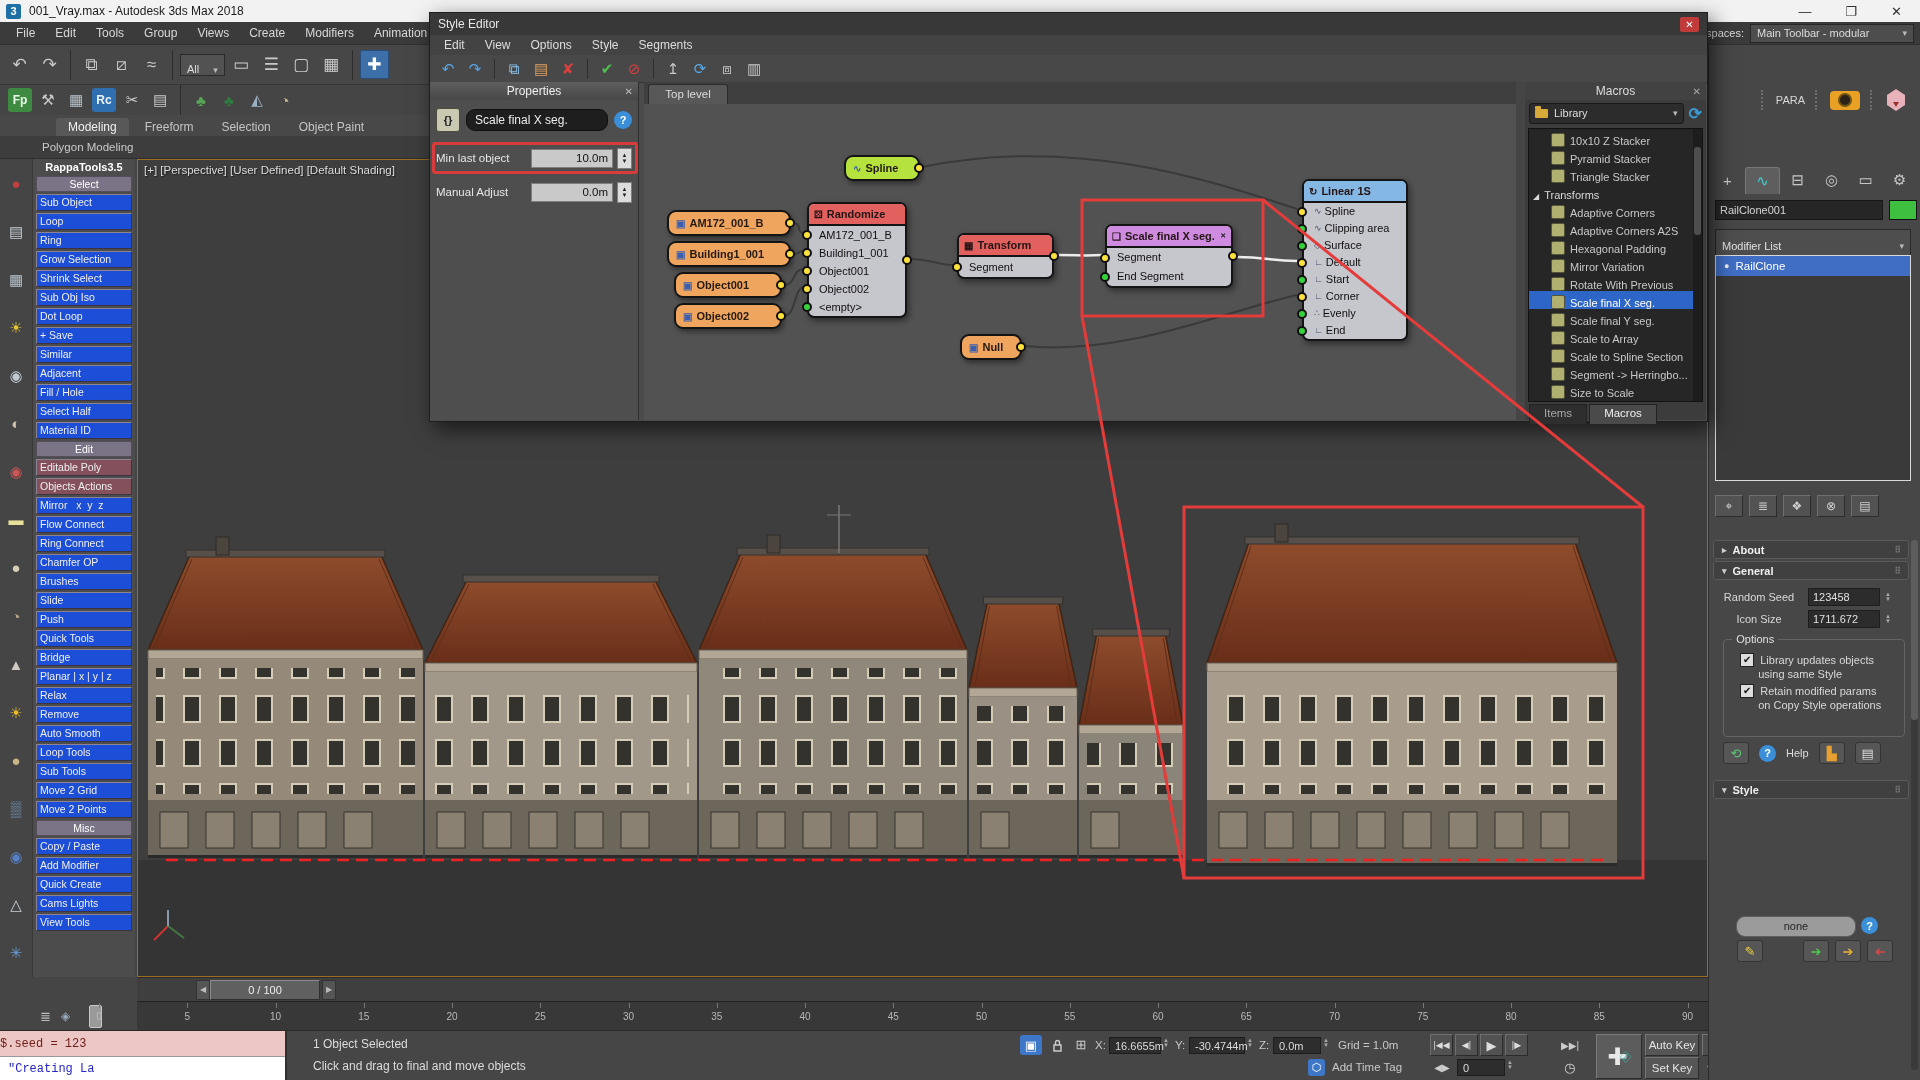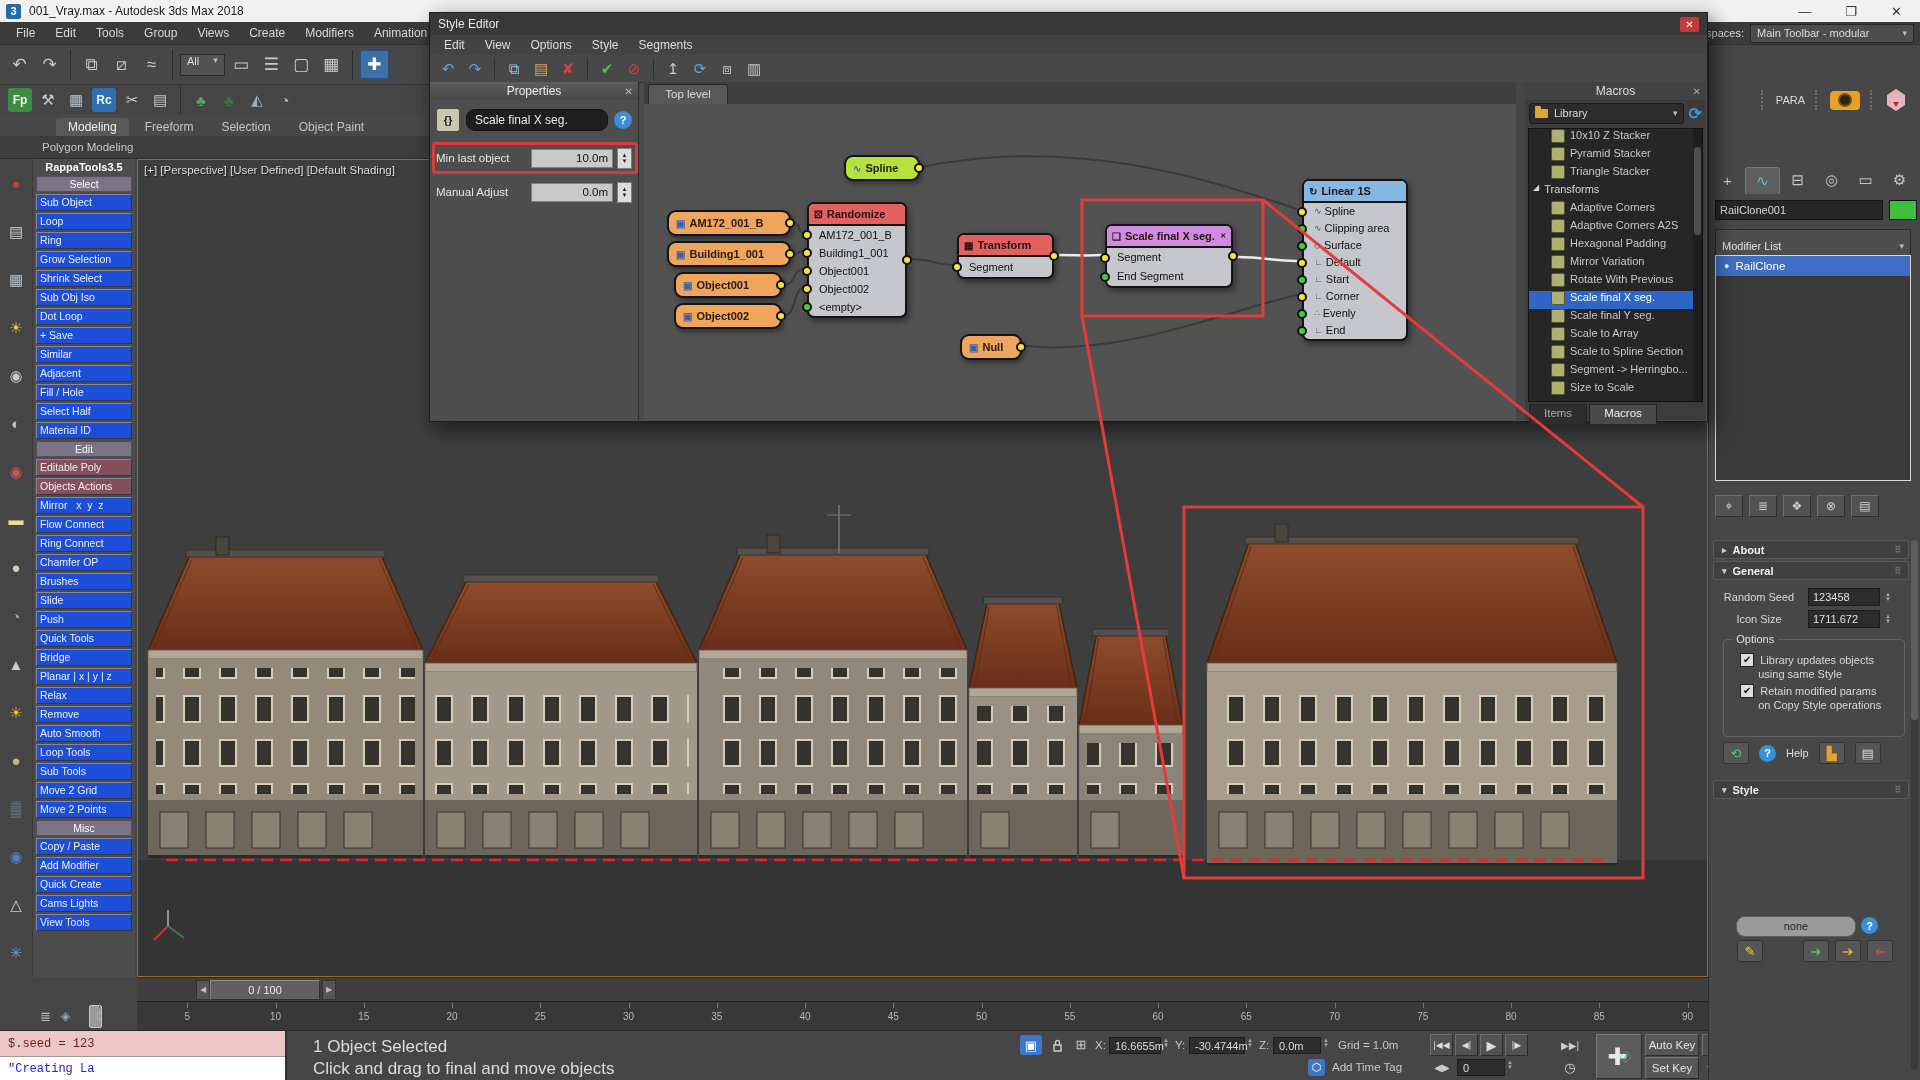--- a/index.html
+++ b/index.html
@@ -18,21 +18,21 @@
   .workspaces{margin-left:auto;display:flex;align-items:center;gap:6px;font-size:11px;}
   .ws-dd{background:#4d4d4d;border:1px solid #272727;height:17px;display:flex;align-items:center;gap:8px;
          padding:0 6px;min-width:150px;font-size:11px;}
   .caret{font-size:9px;color:#bbb;margin-left:auto;}
   .toolbar1{position:absolute;left:0;top:45px;width:1920px;height:40px;background:#474747;
             border-bottom:1px solid #353535;display:flex;align-items:center;gap:3px;padding:0 6px;box-sizing:border-box;}
   .tb-icon{width:27px;height:27px;display:flex;align-items:center;justify-content:center;font-size:17px;color:#c9c9c9;}
   .tb-icon.active{background:#3d6fa8;border:1px solid #2a4f7a;color:#fff;border-radius:2px;}
   .tb-sep{width:1px;height:30px;background:#2d2d2d;margin:0 4px;}
   .dropdown-sm{background:#525252;border:1px solid #2a2a2a;height:20px;padding:0 6px;display:flex;
-               align-items:flex-start;gap:14px;font-size:11px;color:#ddd;}
+               align-items:flex-end;gap:14px;font-size:11px;color:#ddd;}
   .toolbar2{position:absolute;left:0;top:85px;width:1920px;height:30px;background:#454545;display:flex;
             align-items:center;gap:4px;padding:0 8px;box-sizing:border-box;}
   .tb2-icon{width:24px;height:24px;display:flex;align-items:center;justify-content:center;font-size:15px;
             color:#c9c9c9;border-radius:3px;}
   .ribbontabs{position:absolute;left:0;top:115px;width:1920px;height:21px;background:#484848;display:flex;
               align-items:flex-end;gap:4px;padding-left:56px;box-sizing:border-box;font-size:12px;}
   .rtab{padding:2px 12px;color:#c4c4c4;}
   .rtab.active{background:#585858;color:#f0f0f0;border-radius:3px 3px 0 0;}
   .polybar{position:absolute;left:0;top:136px;width:1920px;height:23px;background:#3d3d3d;display:flex;
            align-items:center;gap:6px;padding-left:42px;box-sizing:border-box;color:#c9c9c9;font-size:11.5px;
@@ -160,21 +160,21 @@
   .mac-title{height:18px;display:flex;align-items:center;justify-content:center;color:#ddd;font-size:12px;
              background:#424242;position:relative;}
   .mac-title .x{position:absolute;right:5px;color:#aaa;font-size:10px;}
   .lib-row{height:26px;display:flex;align-items:center;gap:5px;padding:0 4px;}
   .lib-dd{flex:1;height:19px;background:#2c2c2c;border:1px solid #191919;border-radius:3px;display:flex;
           align-items:center;gap:6px;padding:0 5px;color:#ddd;font-size:11px;}
   .folder{width:13px;height:9px;background:#d8a838;border-radius:1px;position:relative;}
   .folder::before{content:"";position:absolute;left:0;top:-3px;width:6px;height:3px;background:#d8a838;border-radius:1px 1px 0 0;}
   .mac-list{position:absolute;left:3px;right:3px;top:46px;height:272px;background:#262626;border:1px solid #121212;
             overflow:hidden;}
-  .mac-item{height:18px;display:flex;align-items:flex-start;gap:5px;font-size:11px;color:#c8c8c8;padding-left:22px;}
+  .mac-item{height:18px;display:flex;align-items:flex-end;gap:5px;font-size:11px;color:#c8c8c8;padding-left:22px;}
   .mac-item.group{padding-left:4px;color:#d8d8d8;}
   .mac-item.sel{background:#2e66c8;color:#fff;}
   .pkg{width:12px;height:12px;background:#b0b070;border:1px solid #55553a;border-radius:2px;flex:none;}
   .mac-scroll{position:absolute;right:0;top:0;width:9px;height:100%;background:#1d1d1d;}
   .mac-scroll::before{content:"";display:block;margin:18px 1px;width:7px;height:88px;background:#4e4e4e;border-radius:3px;}
   .mac-tabs{position:absolute;left:0;right:0;top:322px;height:20px;display:flex;gap:2px;padding-left:4px;}
   .mac-tab{padding:2px 14px;background:#2e2e2e;color:#a8a8a8;font-size:11.5px;border:1px solid #222;border-bottom:none;}
   .mac-tab.active{background:#4a4a4a;color:#f0f0f0;}
   
   .slider-row{position:absolute;left:137px;top:977px;width:1571px;height:24px;background:#3f3f3f;z-index:3;
@@ -187,24 +187,24 @@
   .ruler{position:absolute;left:137px;top:1001px;width:1571px;height:29px;background:#383838;z-index:3;
          border-top:1px solid #222;}
   .tick-label{position:absolute;top:9px;transform:translateX(-50%);font-size:10px;color:#b8b8b8;}
   .tick-mark{position:absolute;top:1px;width:1px;height:5px;background:#777;}
   .ruler-handle{position:absolute;left:-45px;top:3px;width:11px;height:21px;background:#9a9a9a;
                 border:1px solid #c8c8c8;border-radius:2px;}
   .statusbar{position:absolute;left:0;top:1030px;width:1920px;height:50px;background:#464646;z-index:6;
              border-top:1px solid #2a2a2a;}
   .listener{position:absolute;left:0;top:0;width:285px;height:50px;border-right:2px solid #303030;
             font-family:"Liberation Mono",monospace;font-size:12px;}
-  .lrow1{height:25px;background:#edc6c6;color:#70201a;display:flex;align-items:center;padding-left:8px;
+  .lrow1{height:25px;background:#edc6c6;color:#70201a;display:flex;align-items:center;
          border-bottom:1px solid #999;}
   .lrow2{height:24px;background:#ffffff;color:#2424c8;display:flex;align-items:center;padding-left:8px;}
-  .st-text{position:absolute;left:313px;color:#dcdcdc;font-size:17px;}
+  .st-text{position:absolute;left:313px;color:#dcdcdc;font-size:12px;}
   .sfield{position:absolute;height:17px;background:#2d2d2d;border:1px solid #1d1d1d;color:#dcdcdc;
           font-size:11px;line-height:17px;padding:0 5px;box-sizing:border-box;}
   .slabel{position:absolute;color:#c8c8c8;font-size:11.5px;}
   .sicon{position:absolute;display:flex;align-items:center;justify-content:center;font-size:13px;color:#ccc;}
   .sicon.blue{background:#3f77c8;border-radius:3px;color:#fff;}
   .pbtn{width:21px;height:20px;display:flex;align-items:center;justify-content:center;background:#525252;
         border:1px solid;border-color:#6f6f6f #2c2c2c #2c2c2c #6f6f6f;color:#ddd;font-size:9px;}
   .kbtn{position:absolute;height:20px;background:#565656;border:1px solid;border-color:#757575 #2c2c2c #2c2c2c #757575;
         color:#e4e4e4;font-size:11.5px;display:flex;align-items:center;justify-content:center;}
   .navbtn{width:22px;height:21px;display:flex;align-items:center;justify-content:center;font-size:13px;

